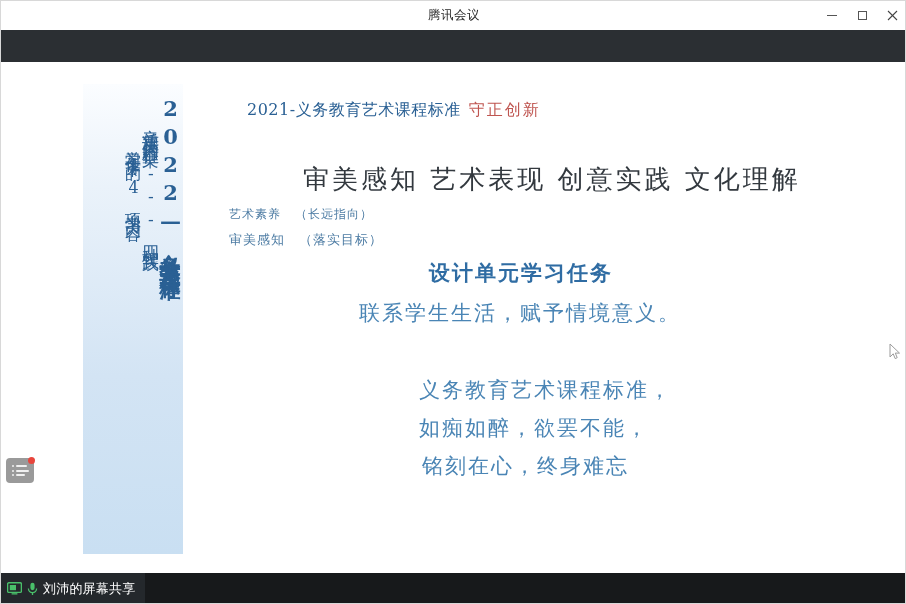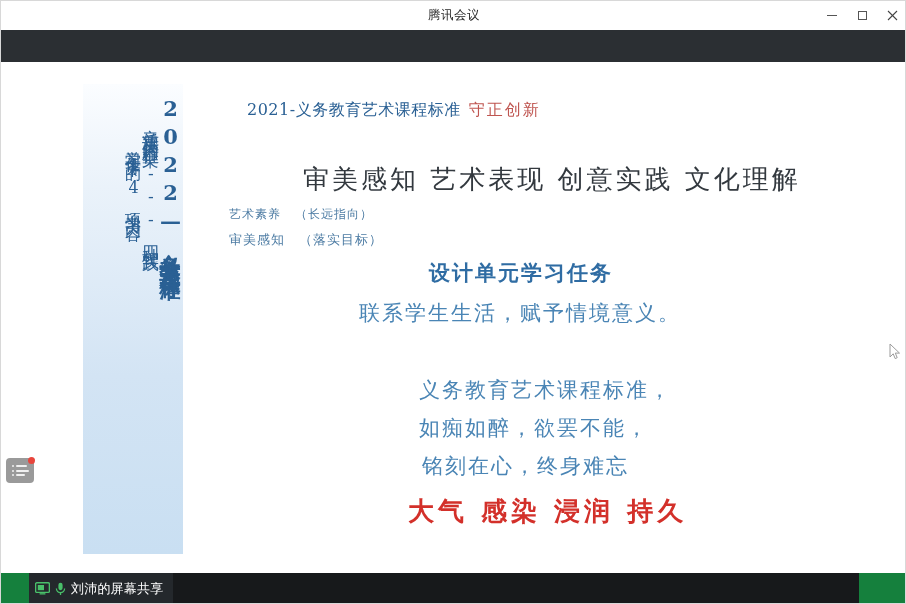--- a/index.html
+++ b/index.html
@@ -12,21 +12,21 @@
     height: 604px;
     overflow: hidden;
     font-family: "Liberation Sans", sans-serif;
   }
 
   
   #app-window {
     position: relative;
     width: 906px;
     height: 604px;
-    background: #15803d;
+    background: #d946ef;
     box-sizing: border-box;
     border: 1px solid #d8d8d8;
     overflow: hidden;
   }
 
   
   #title-bar {
     position: absolute;
     left: 0; top: 0;
     width: 906px;
@@ -252,24 +252,23 @@
     position: absolute;
     left: 888px; top: 281px;
     width: 12px; height: 18px;
     opacity: 0.55;
   }
 
   
   #bottom-bar {
     position: absolute;
     left: 0; top: 572px;
-    width: 830px;
+    width: 906px;
     height: 31px;
     background: #17191b;
-    margin-left: 28px;
   }
   #share-status-chip {
     position: absolute;
     left: 0; top: 0;
     height: 31px;
     display: flex;
     align-items: center;
     gap: 5px;
     padding: 0 10px 0 6px;
     background: #24282c;
@@ -332,21 +331,20 @@
         <span>审美感知</span><span class="sub-paren">（落实目标）</span>
       </div>
 
       <div class="slide-line" id="slide-task-title">设计单元学习任务</div>
 
       <div class="slide-line slide-body" id="slide-body-1">联系学生生活，赋予情境意义。</div>
       <div class="slide-line slide-body" id="slide-body-3">义务教育艺术课程标准，</div>
       <div class="slide-line slide-body" id="slide-body-4">如痴如醉，欲罢不能，</div>
       <div class="slide-line slide-body" id="slide-body-5">铭刻在心，终身难忘</div>
 
-      <div class="slide-line" id="slide-footer-red">大气 感染 浸润 持久</div>
     </div>
 
     <div id="panel-toggle-button">
       <div id="panel-toggle-icon">
         <span class="dot-left d1"></span>
           <span class="bar b1"></span>
         <span class="dot-left d2"></span>
           <span class="bar b2"></span>
         <span class="dot-left d3"></span>
           <span class="bar b3"></span>

